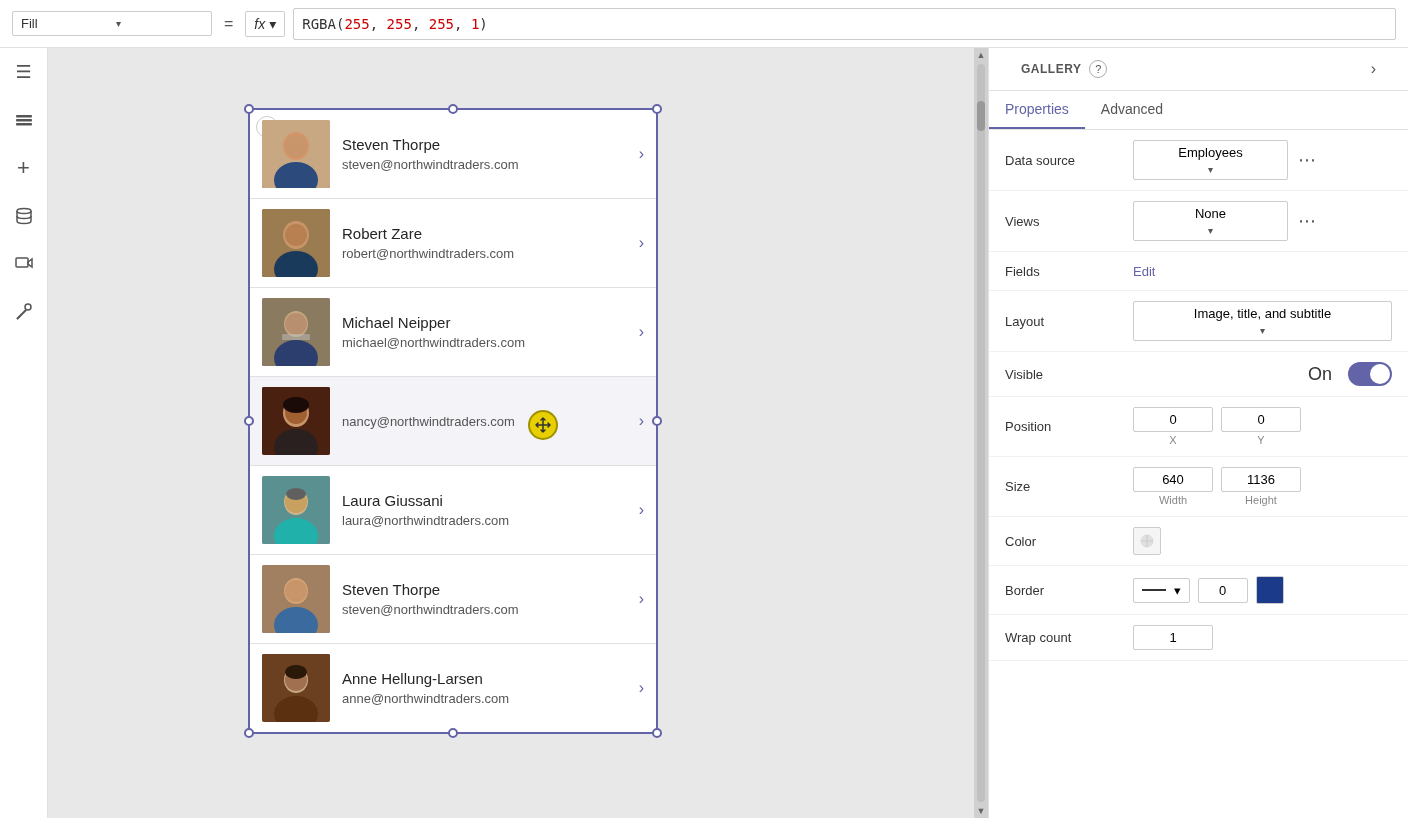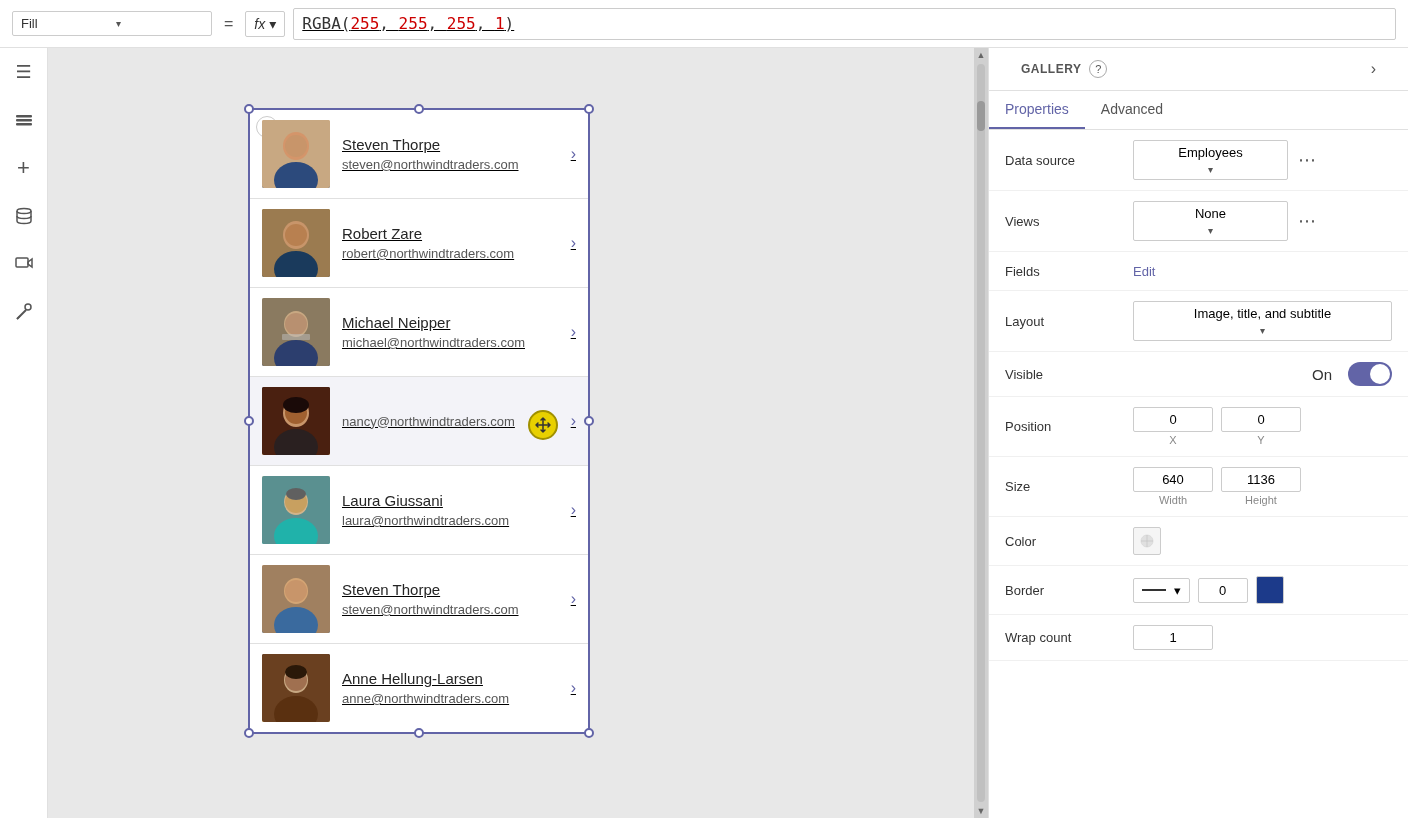--- a/index.html
+++ b/index.html
@@ -143,21 +143,21 @@
     .prop-more { font-size: 18px; color: #555; cursor: pointer; margin-left: 4px; }
     .prop-edit { color: #6264a7; font-size: 13px; cursor: pointer; font-weight: 500; }
     .toggle-switch {
       width: 44px; height: 24px; background: #6264a7; border-radius: 12px;
       position: relative; cursor: pointer;
     }
     .toggle-knob {
       position: absolute; top: 2px; right: 2px; width: 20px; height: 20px;
       background: #fff; border-radius: 50%;
     }
-    .toggle-label { font-size: 15px; color: #333; margin-right: 8px; }
+    .toggle-label { font-size: 18px; color: #333; margin-right: 8px; }
     .prop-xy { display: flex; gap: 8px; flex: 1; }
     .prop-xy-group { display: flex; flex-direction: column; align-items: center; gap: 2px; }
     .prop-xy-label { font-size: 11px; color: #888; }
     .prop-input-sm { border: 1px solid #ccc; border-radius: 2px; padding: 4px 8px; font-size: 13px; width: 80px; text-align: center; }
     .prop-wh-group { display: flex; flex-direction: column; align-items: center; gap: 2px; }
     .prop-wh-label { font-size: 11px; color: #888; }
     .color-swatch { width: 28px; height: 28px; border: 1px solid #ccc; border-radius: 2px; cursor: pointer; display: flex; align-items: center; justify-content: center; font-size: 14px; }
     .border-row { display: flex; align-items: center; gap: 8px; }
     .border-line-dropdown { display: flex; align-items: center; border: 1px solid #ccc; border-radius: 2px; padding: 4px 8px; background: #fff; cursor: pointer; gap: 4px; font-size: 13px; }
     .border-color { width: 28px; height: 28px; background: #1c3a8a; border: 1px solid #ccc; border-radius: 2px; cursor: pointer; }
@@ -170,21 +170,21 @@
   <div class="fill-dropdown">
     <span>Fill</span>
     <span class="chevron">▾</span>
   </div>
   <span class="equals-sign">=</span>
   <div class="fx-button">
     <span style="font-style:italic;">fx</span>
     <span>▾</span>
   </div>
   <div class="formula-bar" style="display:flex; align-items:center;">
-    <span style="font-family:Consolas,monospace; font-size:16px;text-decoration:underline;">
+    <span style="font-family:Consolas,monospace; font-size:14px;">
       <span style="color:#333;">RGBA(</span><span style="color:#c00;">255</span><span style="color:#333;">, </span><span style="color:#c00;">255</span><span style="color:#333;">, </span><span style="color:#c00;">255</span><span style="color:#333;">, </span><span style="color:#c00;">1</span><span style="color:#333;">)</span>
     </span>
   </div>
 </div>
 
 <div class="main-area">
 
   <div class="left-sidebar">
     <div class="sidebar-icon">☰</div>
     <div class="sidebar-icon">
@@ -212,21 +212,21 @@
       <svg width="20" height="20" viewBox="0 0 20 20" fill="none">
         <path d="M3 17l9-9" stroke="#555" stroke-width="2"></path>
         <circle cx="14" cy="5" r="3" stroke="#555" stroke-width="1.5" fill="none"></circle>
         <path d="M6 14l-3 3" stroke="#555" stroke-width="1.5"></path>
       </svg>
     </div>
   </div>
 
   <div class="canvas-area">
 
-    <div class="gallery-container" style="position:absolute; top:60px; left:200px; width:342px;text-decoration:underline;">
+    <div class="gallery-container" style="position:absolute; top:60px; left:200px; width:410px;">
 
       <div class="gallery-selection-handle handle-tl"></div>
       <div class="gallery-selection-handle handle-tm"></div>
       <div class="gallery-selection-handle handle-tr"></div>
       <div class="gallery-selection-handle handle-ml"></div>
       <div class="gallery-selection-handle handle-mr"></div>
       <div class="gallery-selection-handle handle-bl"></div>
       <div class="gallery-selection-handle handle-bm"></div>
       <div class="gallery-selection-handle handle-br"></div>
 

